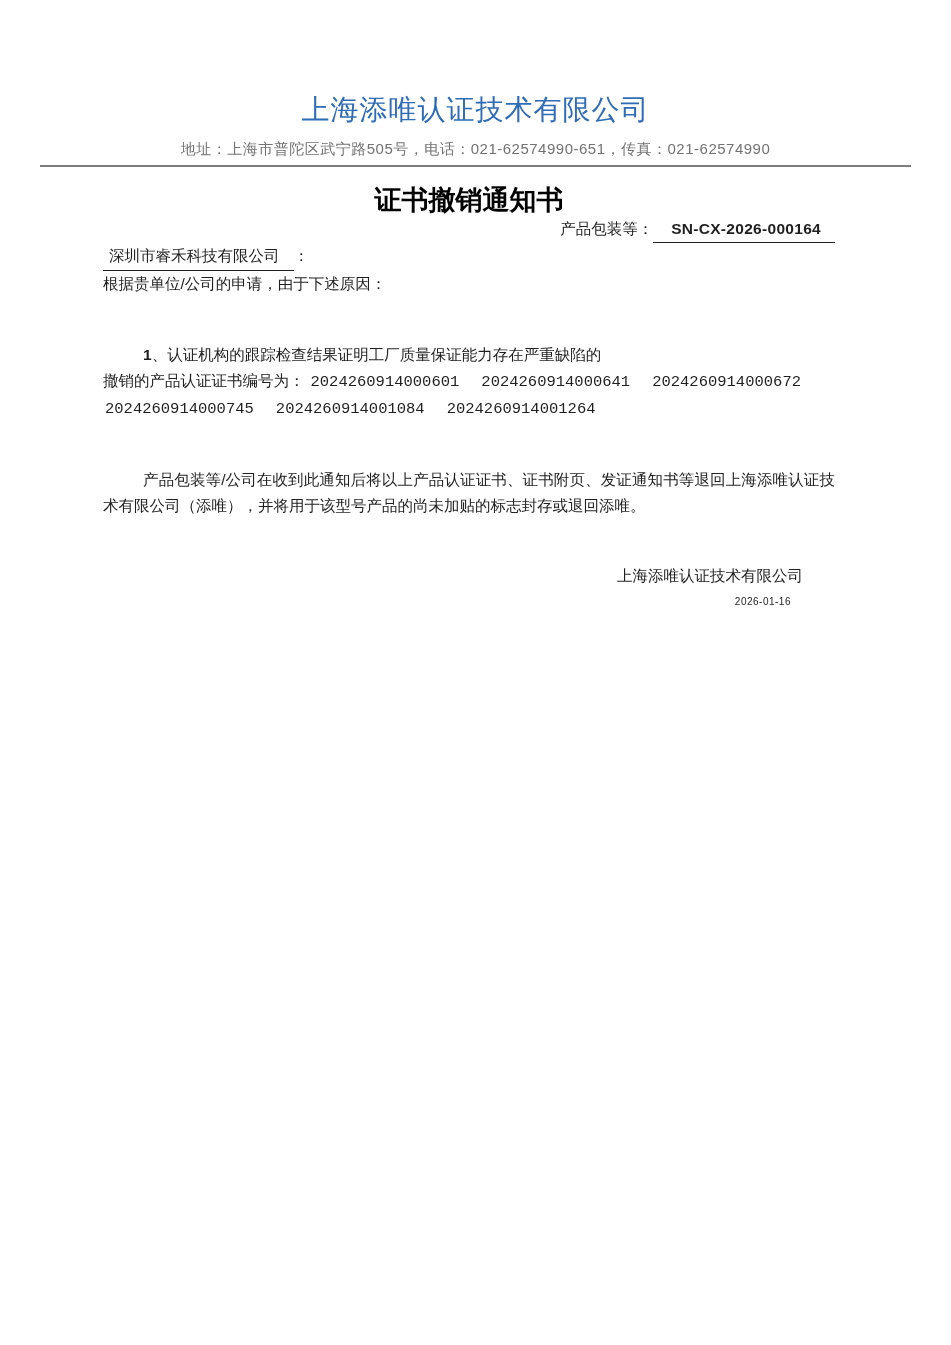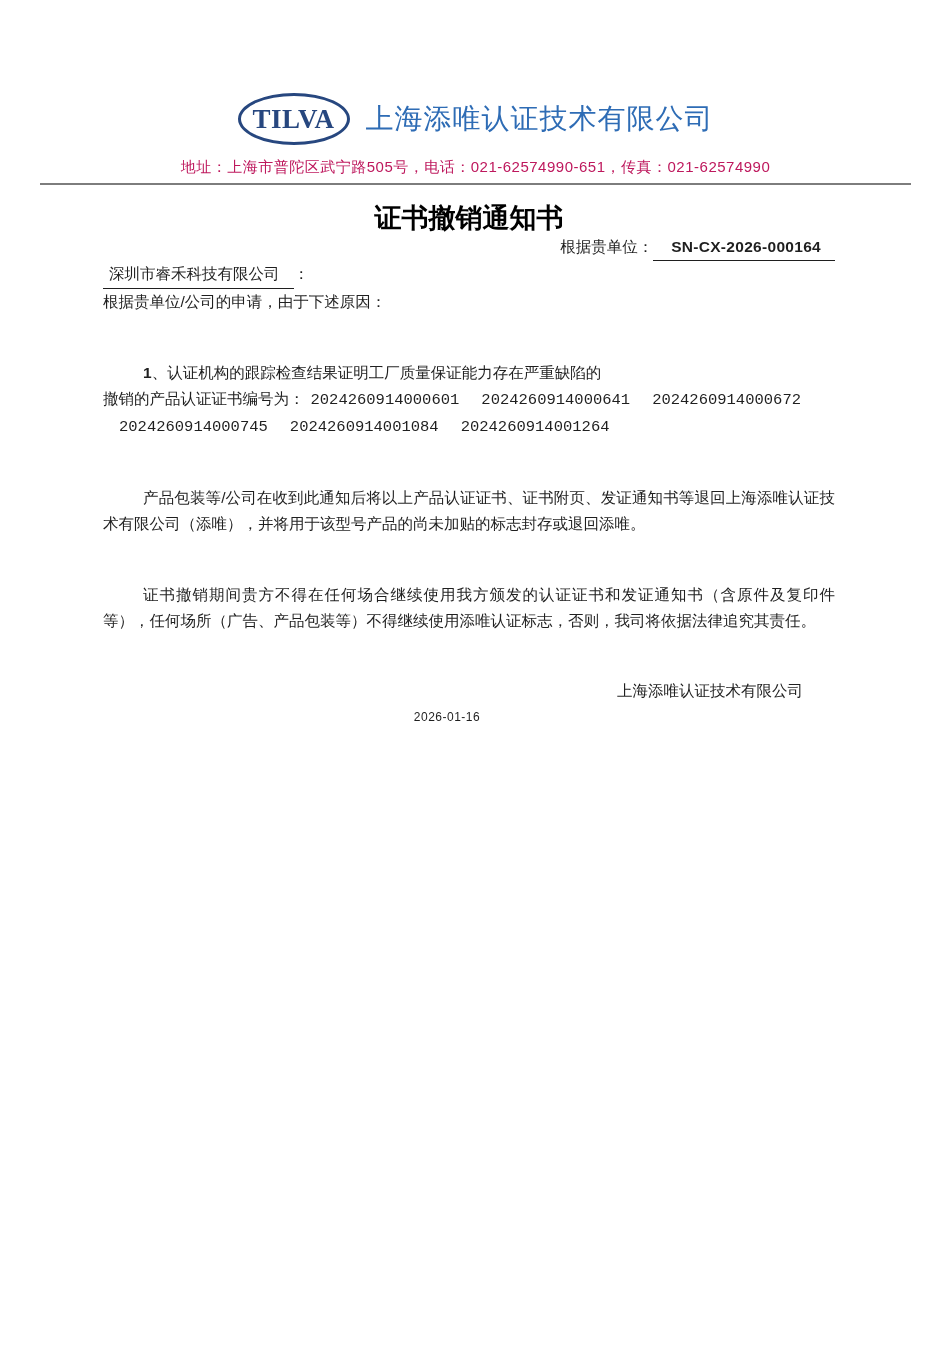--- a/index.html
+++ b/index.html
@@ -44,21 +44,21 @@
     font-weight: 500;
     letter-spacing: 1px;
     color: #2e6cb5;
     line-height: 1.2;
   }
   .address-line {
     margin-top: 13px;
     text-align: center;
     font-size: 15px;
     letter-spacing: 0.5px;
-    color: #be185d;
+    color: #737373;
   }
   .header-rule {
     margin: 6px 40px 0 40px;
     border: none;
     border-top: 2.5px solid #7d7d7d;
   }
   
   .content {
     padding: 0 116px 0 103px;
     font-size: 15.5px;
@@ -86,74 +86,70 @@
     font-weight: bold;
   }
   .recipient-line { line-height: 26px; }
   .recipient-name {
     display: inline-block;
     padding: 0 14px 1px 6px;
   }
   .indent { text-indent: 40px; margin-top: 45px; }
   .reason-no { font-weight: 700; }
   .cert-line .cert-no { margin-left: 22px; font-family: Liberation Mono, monospace; }
-  .cert-line .cert-no:first-of-type { margin-left: 16px; }
+  .cert-line .cert-no:first-of-type { margin-left: 2px; }
   .cert-line1 .cert-no:first-of-type { margin-left: 6px; }
   .para { text-align: justify; }
   
   .signature {
     margin-top: 44px;
     margin-right: 32px;
     text-align: right;
   }
-  .signature .sig-date { padding-right: 12px; letter-spacing: 0.5px; font-size: 12px; text-align: center; }
+  .signature .sig-date { padding-right: 12px; letter-spacing: 0.5px; font-size: 10px; }
 </style>
 </head>
 <body>
 
 <div class="page">
 
   <div class="header">
-    <div class="logo-oval">
-      <span class="logo-text">TILVA</span>
-    </div>
     <div class="company-name">上海添唯认证技术有限公司</div>
   </div>
 
   <div class="address-line">地址：上海市普陀区武宁路505号，电话：021-62574990-651，传真：021-62574990</div>
 
   <hr class="header-rule">
 
   <div class="content">
 
     <div class="doc-title">证书撤销通知书</div>
 
     <div class="notice-no-line">
-      <span>根据贵单位：</span><span class="underline notice-no-value">SN-CX-2026-000164</span>
+      <span>产品包装等：</span><span class="underline notice-no-value">SN-CX-2026-000164</span>
     </div>
 
     <div class="recipient-line">
       <span class="underline recipient-name">深圳市睿禾科技有限公司</span><span>：</span>
     </div>
 
     <div>根据贵单位/公司的申请，由于下述原因：</div>
 
     <div class="indent">
       <span class="reason-no">1</span><span>、</span><span>认证机构的跟踪检查结果证明工厂质量保证能力存在严重缺陷的</span>
     </div>
 
 
     <div class="cert-line cert-line1">
       <span>撤销的产品认证证书编号为：</span><span id="cert-line1-slot"><span class="cert-no">2024260914000601</span><span class="cert-no">2024260914000641</span><span class="cert-no">2024260914000672</span></span>
     </div>
     <div class="cert-line" id="cert-line2-slot"><span class="cert-no">2024260914000745</span><span class="cert-no">2024260914001084</span><span class="cert-no">2024260914001264</span></div>
 
     <div class="indent para">产品包装等/公司在收到此通知后将以上产品认证证书、证书附页、发证通知书等退回上海添唯认证技术有限公司（添唯），并将用于该型号产品的尚未加贴的标志封存或退回添唯。</div>
 
-    <div class="indent para">证书撤销期间贵方不得在任何场合继续使用我方颁发的认证证书和发证通知书（含原件及复印件等），任何场所（广告、产品包装等）不得继续使用添唯认证标志，否则，我司将依据法律追究其责任。</div>
 
     <div class="signature">
       <div>上海添唯认证技术有限公司</div>
       <div class="sig-date">2026-01-16</div>
     </div>
 
   </div>
 </div>
 
 </body></html>

